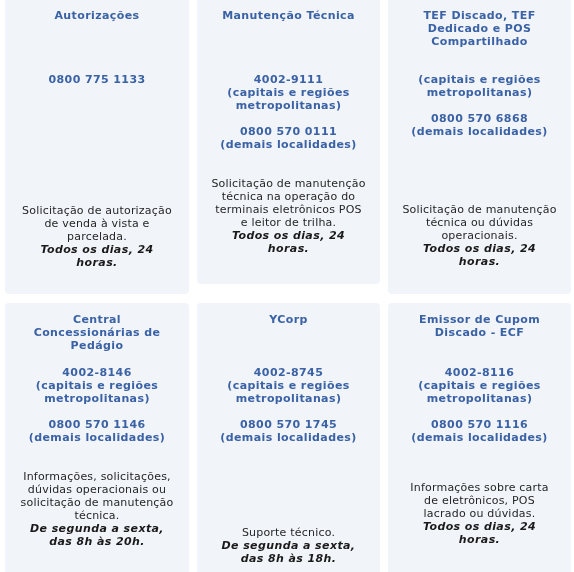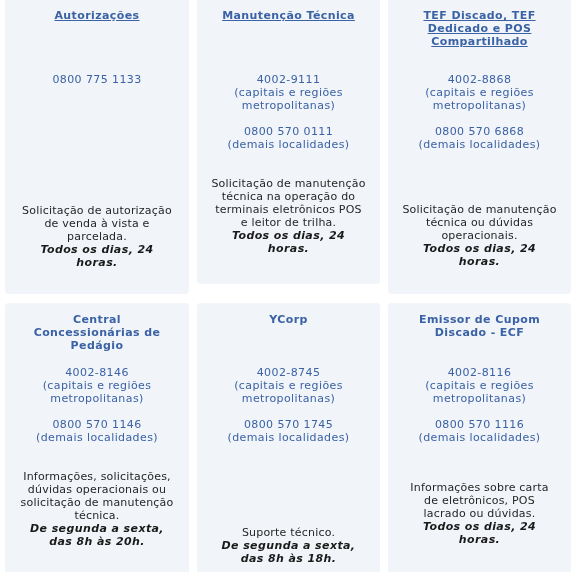--- a/index.html
+++ b/index.html
@@ -47,25 +47,25 @@
     width: 156px;
     text-align: center;
     line-height: 13px;
     font-size: 11px;
   }
   .title {
     color: #3a62a5;
     font-weight: bold;
     letter-spacing: 0.4px;
   }
-  .r1 .title { top: 17.1px; text-decoration: underline; }
+  .r1 .title { top: 17.1px; }
   .r2 .title { top: 10.1px; }
   .phones {
     color: #3a62a5;
-    font-weight: normal;
+    font-weight: bold;
     letter-spacing: 0.4px;
   }
   .r1 .phones { top: 81.1px; }
   .r2 .phones { top: 63.1px; }
   .phone-block + .phone-block { margin-top: 13px; }
   .desc {
     color: #262626;
     letter-spacing: 0.2px;
   }
   .desc b { font-weight: bold; color: #1a1a1a; letter-spacing: 0.4px; font-style: italic; }
@@ -109,21 +109,20 @@
     <div class="block desc desc-y-177">
       <span>Solicitação de manutenção técnica na operação do terminais eletrônicos POS e leitor de trilha.</span><br>
       <b>Todos os dias, 24 horas.</b>
     </div>
   </div>
 
   <div class="card col3 r1 card-h-tall">
     <div class="block title">TEF Discado, TEF Dedicado e POS Compartilhado</div>
     <div class="block phones">
       <div class="phone-block">
-        <div>4002-8868</div>
         <div>(capitais e regiões metropolitanas)</div>
       </div>
       <div class="phone-block">
         <div>0800 570 6868</div>
         <div>(demais localidades)</div>
       </div>
     </div>
     <div class="block desc desc-y-205">
       <span>Solicitação de manutenção técnica ou dúvidas operacionais.</span><br>
       <b>Todos os dias, 24 horas.</b>

